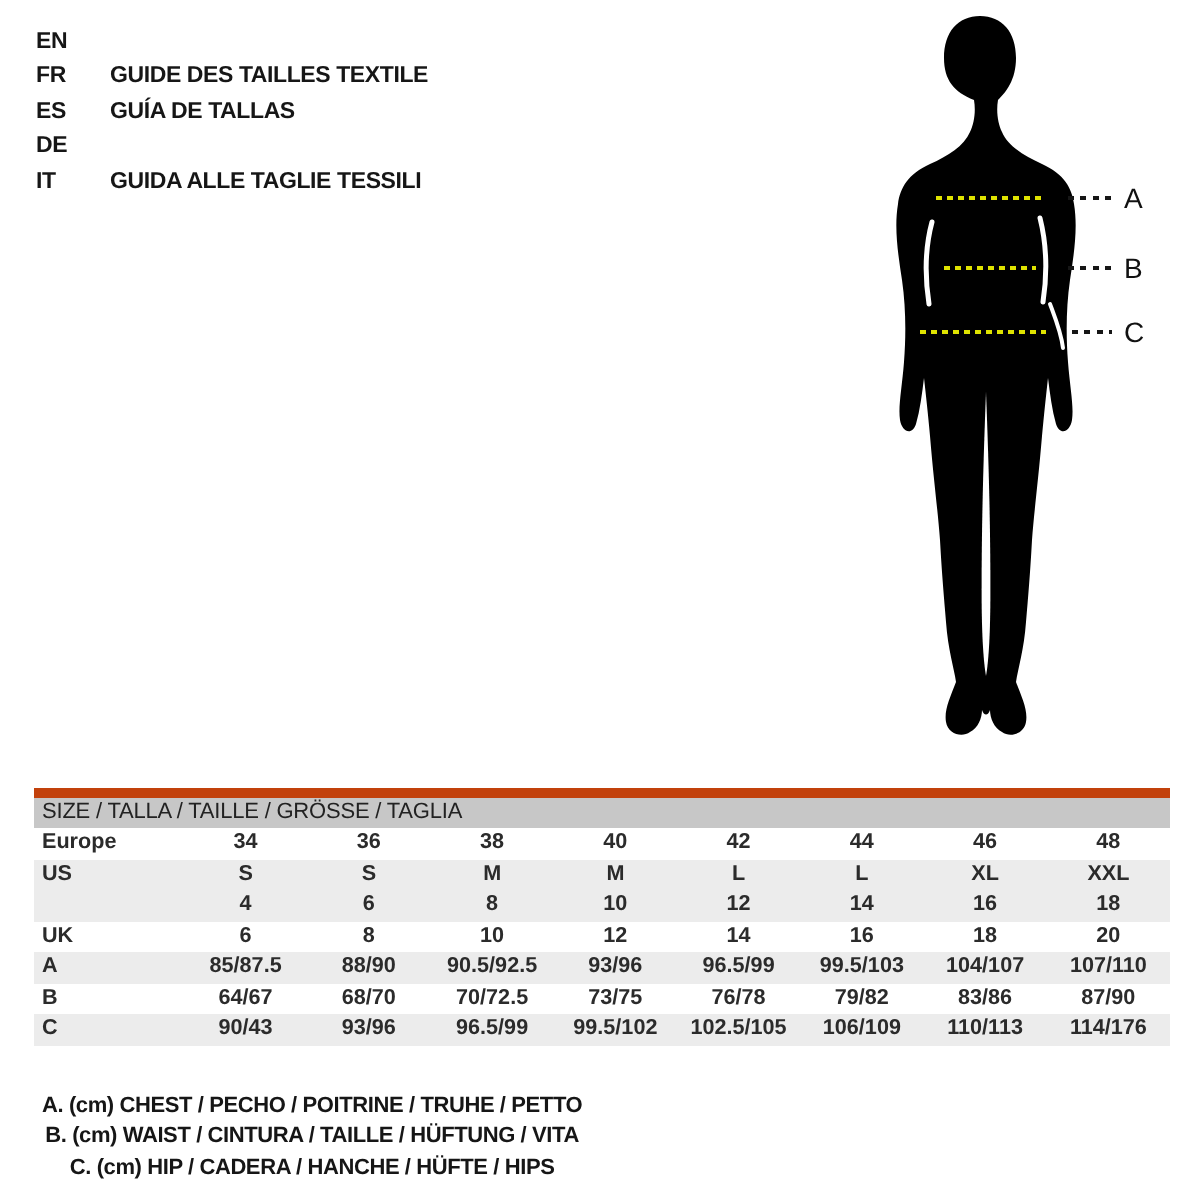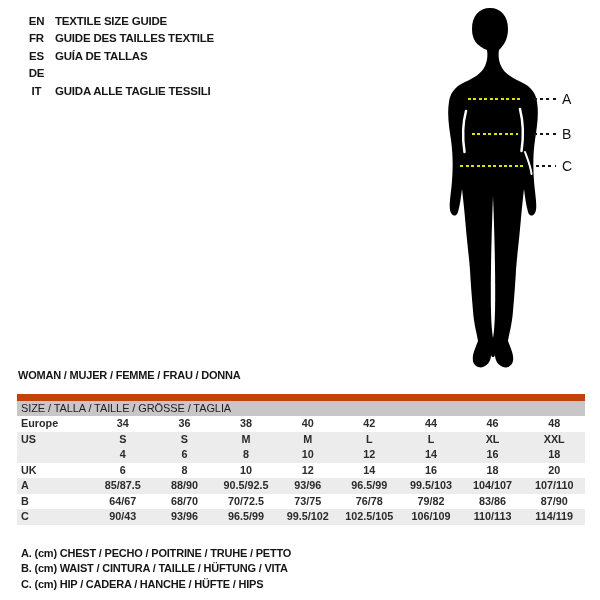--- a/index.html
+++ b/index.html
@@ -10,51 +10,50 @@
     --ink:#161616;
   }
   html,body{margin:0;padding:0;background:#fff;}
   .canvas{
     position:relative;width:600px;height:600px;background:#fff;overflow:hidden;
     font-family:"Liberation Sans", sans-serif;color:var(--ink);
   }
   
   .lang-list{position:absolute;left:18px;top:13px;}
   .lang-row{display:flex;line-height:17.4px;font-size:11.5px;font-weight:bold;letter-spacing:-0.2px;}
-  .lang-code{width:37px;text-align:center;}
+  .lang-code{width:37px;}
   
   .figure-svg{position:absolute;left:445px;top:0;width:100px;height:372px;color:var(--sil);}
   
   .dash{position:absolute;height:2px;}
   .dash.yellow{background:repeating-linear-gradient(90deg,var(--dash) 0 3px,transparent 3px 5.5px);}
   .dash.black{background:repeating-linear-gradient(90deg,#161616 0 3px,transparent 3px 6.2px);}
   .marker-label{position:absolute;font-size:14px;color:#111;}
   
   .section-title{position:absolute;left:18px;top:369px;font-size:11px;font-weight:bold;letter-spacing:-0.2px;}
   
   .size-table{position:absolute;left:17px;top:394px;width:568px;font-size:10.8px;color:#2b2b2b;}
-  .t-header{background:var(--header-bg);border-top:7px solid #c2410c;height:15px;line-height:15px;
+  .t-header{background:var(--header-bg);border-top:5px solid #c2410c;height:15px;line-height:15px;
             padding-left:4px;font-size:11px;color:#222;letter-spacing:-0.1px;}
   .t-row{display:flex;height:15.5px;line-height:15.5px;font-weight:bold;}
   .t-row.shade{background:var(--stripe);align-items:center;}
   .t-label{width:75px;padding-left:4px;box-sizing:border-box;text-align:left;}
   .t-cell{flex:1;text-align:center;}
   
-  .legend{position:absolute;left:21px;top:546px;}
+  .legend{position:absolute;left:21px;top:546px;text-align:center;}
   .legend-line{font-size:11px;font-weight:bold;line-height:15.4px;letter-spacing:-0.2px;}
 </style>
 </head>
 <body>
 
 <div class="canvas">
 
   <div class="lang-list">
       <div class="lang-row">
     <span class="lang-code">EN</span>
-    <span class="lang-label">TEXTILE SIZE GUIDE</span>
   </div>
       <div class="lang-row">
     <span class="lang-code">FR</span>
     <span class="lang-label">GUIDE DES TAILLES TEXTILE</span>
   </div>
       <div class="lang-row">
     <span class="lang-code">ES</span>
     <span class="lang-label">GUÍA DE TALLAS</span>
   </div>
       <div class="lang-row">
@@ -118,21 +117,20 @@
   <div class="marker-label" style="left:562px;top:91px;">A</div>
 
   <div class="dash yellow" style="left:472px;top:133px;width:46px;"></div>
   <div class="dash black" style="left:534px;top:133px;width:22px;"></div>
   <div class="marker-label" style="left:562px;top:126px;">B</div>
 
   <div class="dash yellow" style="left:460px;top:165px;width:63px;"></div>
   <div class="dash black" style="left:536px;top:165px;width:20px;"></div>
   <div class="marker-label" style="left:562px;top:158px;">C</div>
 
-  <div class="section-title">WOMAN / MUJER / FEMME / FRAU / DONNA</div>
 
   <div class="size-table">
     <div class="t-header">SIZE / TALLA / TAILLE / GRÖSSE / TAGLIA</div>
   <div class="t-row">
         <div class="t-label">Europe</div>
         <div class="t-cell">34</div>
         <div class="t-cell">36</div>
         <div class="t-cell">38</div>
         <div class="t-cell">40</div>
         <div class="t-cell">42</div>
@@ -197,21 +195,21 @@
       </div>
       <div class="t-row shade">
         <div class="t-label">C</div>
         <div class="t-cell">90/43</div>
         <div class="t-cell">93/96</div>
         <div class="t-cell">96.5/99</div>
         <div class="t-cell">99.5/102</div>
         <div class="t-cell">102.5/105</div>
         <div class="t-cell">106/109</div>
         <div class="t-cell">110/113</div>
-        <div class="t-cell">114/119</div>
+        <div class="t-cell">114/176</div>
       </div>
     </div>
 
   <div class="legend">
       <div class="legend-line">A. (cm) CHEST / PECHO / POITRINE / TRUHE / PETTO</div>
       <div class="legend-line">B. (cm) WAIST / CINTURA / TAILLE / HÜFTUNG / VITA</div>
       <div class="legend-line">C. (cm) HIP / CADERA / HANCHE / HÜFTE / HIPS</div>
     </div>
 
 </div>

